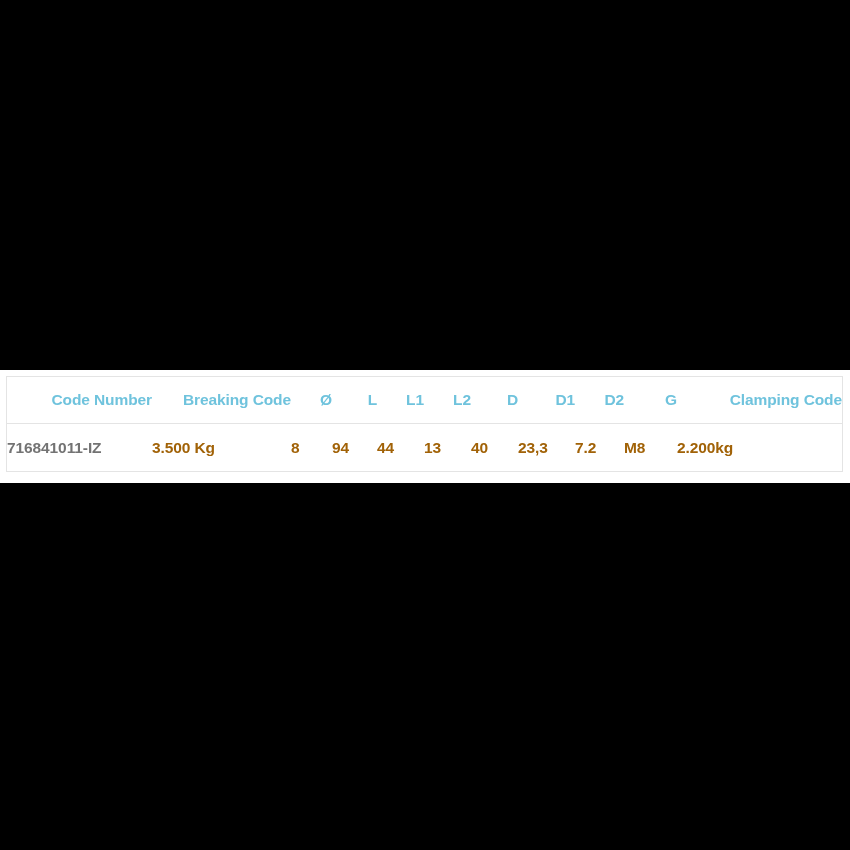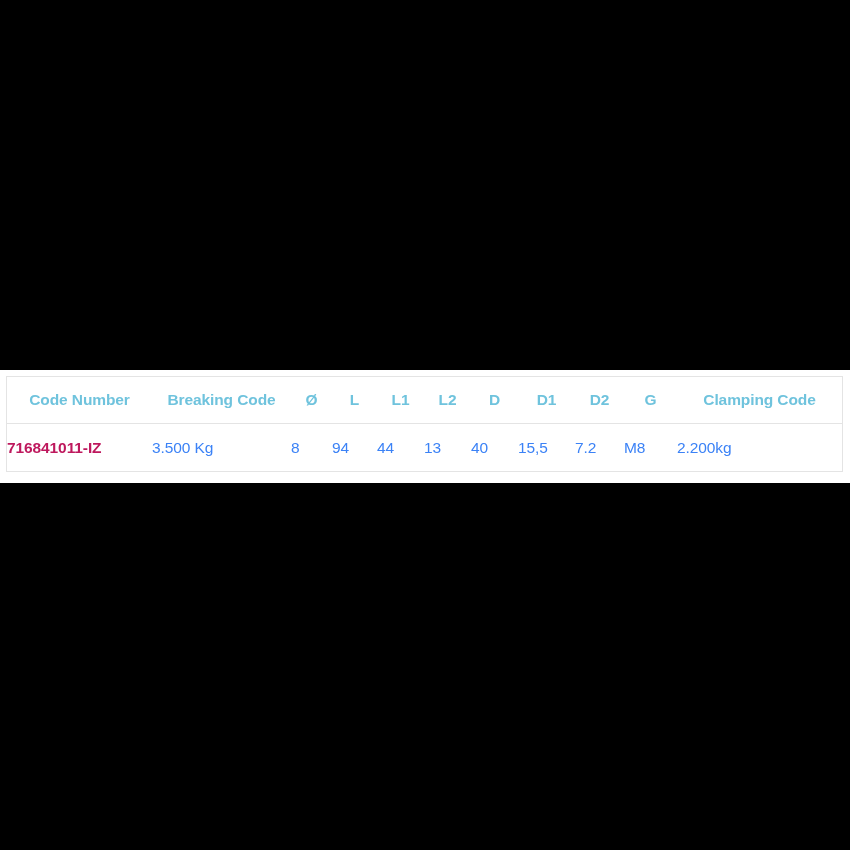--- a/index.html
+++ b/index.html
@@ -44,43 +44,43 @@
   }
 
   table.spec-table thead tr {
     border-bottom: 1px solid #e4e4e4;
   }
 
   table.spec-table th {
     font-weight: bold;
     font-size: 15.5px;
     color: #6fc3dd;
-    text-align: center;
+    text-align: right;
     padding: 0;
     height: 46px;
     vertical-align: middle;
     white-space: nowrap;
     letter-spacing: -0.1px;
   }
 
   table.spec-table td {
-    font-weight: normal;
+    font-weight: bold;
     font-size: 15.5px;
-    color: #3b82f6;
+    color: #a16207;
     text-align: left;
     padding: 0;
     height: 47px;
     vertical-align: middle;
     white-space: nowrap;
     letter-spacing: -0.1px;
   }
 
   table.spec-table td.code-cell {
     font-weight: bold;
-    color: #be185d;
+    color: #737373;
   }
 
   
   .col-code          { width: 145px; }
   .col-breaking-load { width: 139px; }
   .col-diameter      { width:  41px; }
   .col-l             { width:  45px; }
   .col-l1            { width:  47px; }
   .col-l2            { width:  47px; }
   .col-d             { width:  47px; }
@@ -129,21 +129,21 @@
       </thead>
       <tbody>
         <tr>
           <td class="code-cell cell-indent">716841011-IZ</td>
           <td>3.500 Kg</td>
           <td>8</td>
           <td>94</td>
           <td>44</td>
           <td>13</td>
           <td>40</td>
-          <td>15,5</td>
+          <td>23,3</td>
           <td>7.2</td>
           <td>M8</td>
           <td>2.200kg</td>
         </tr>
       </tbody>
     </table>
   </div>
 
 </div>
 

